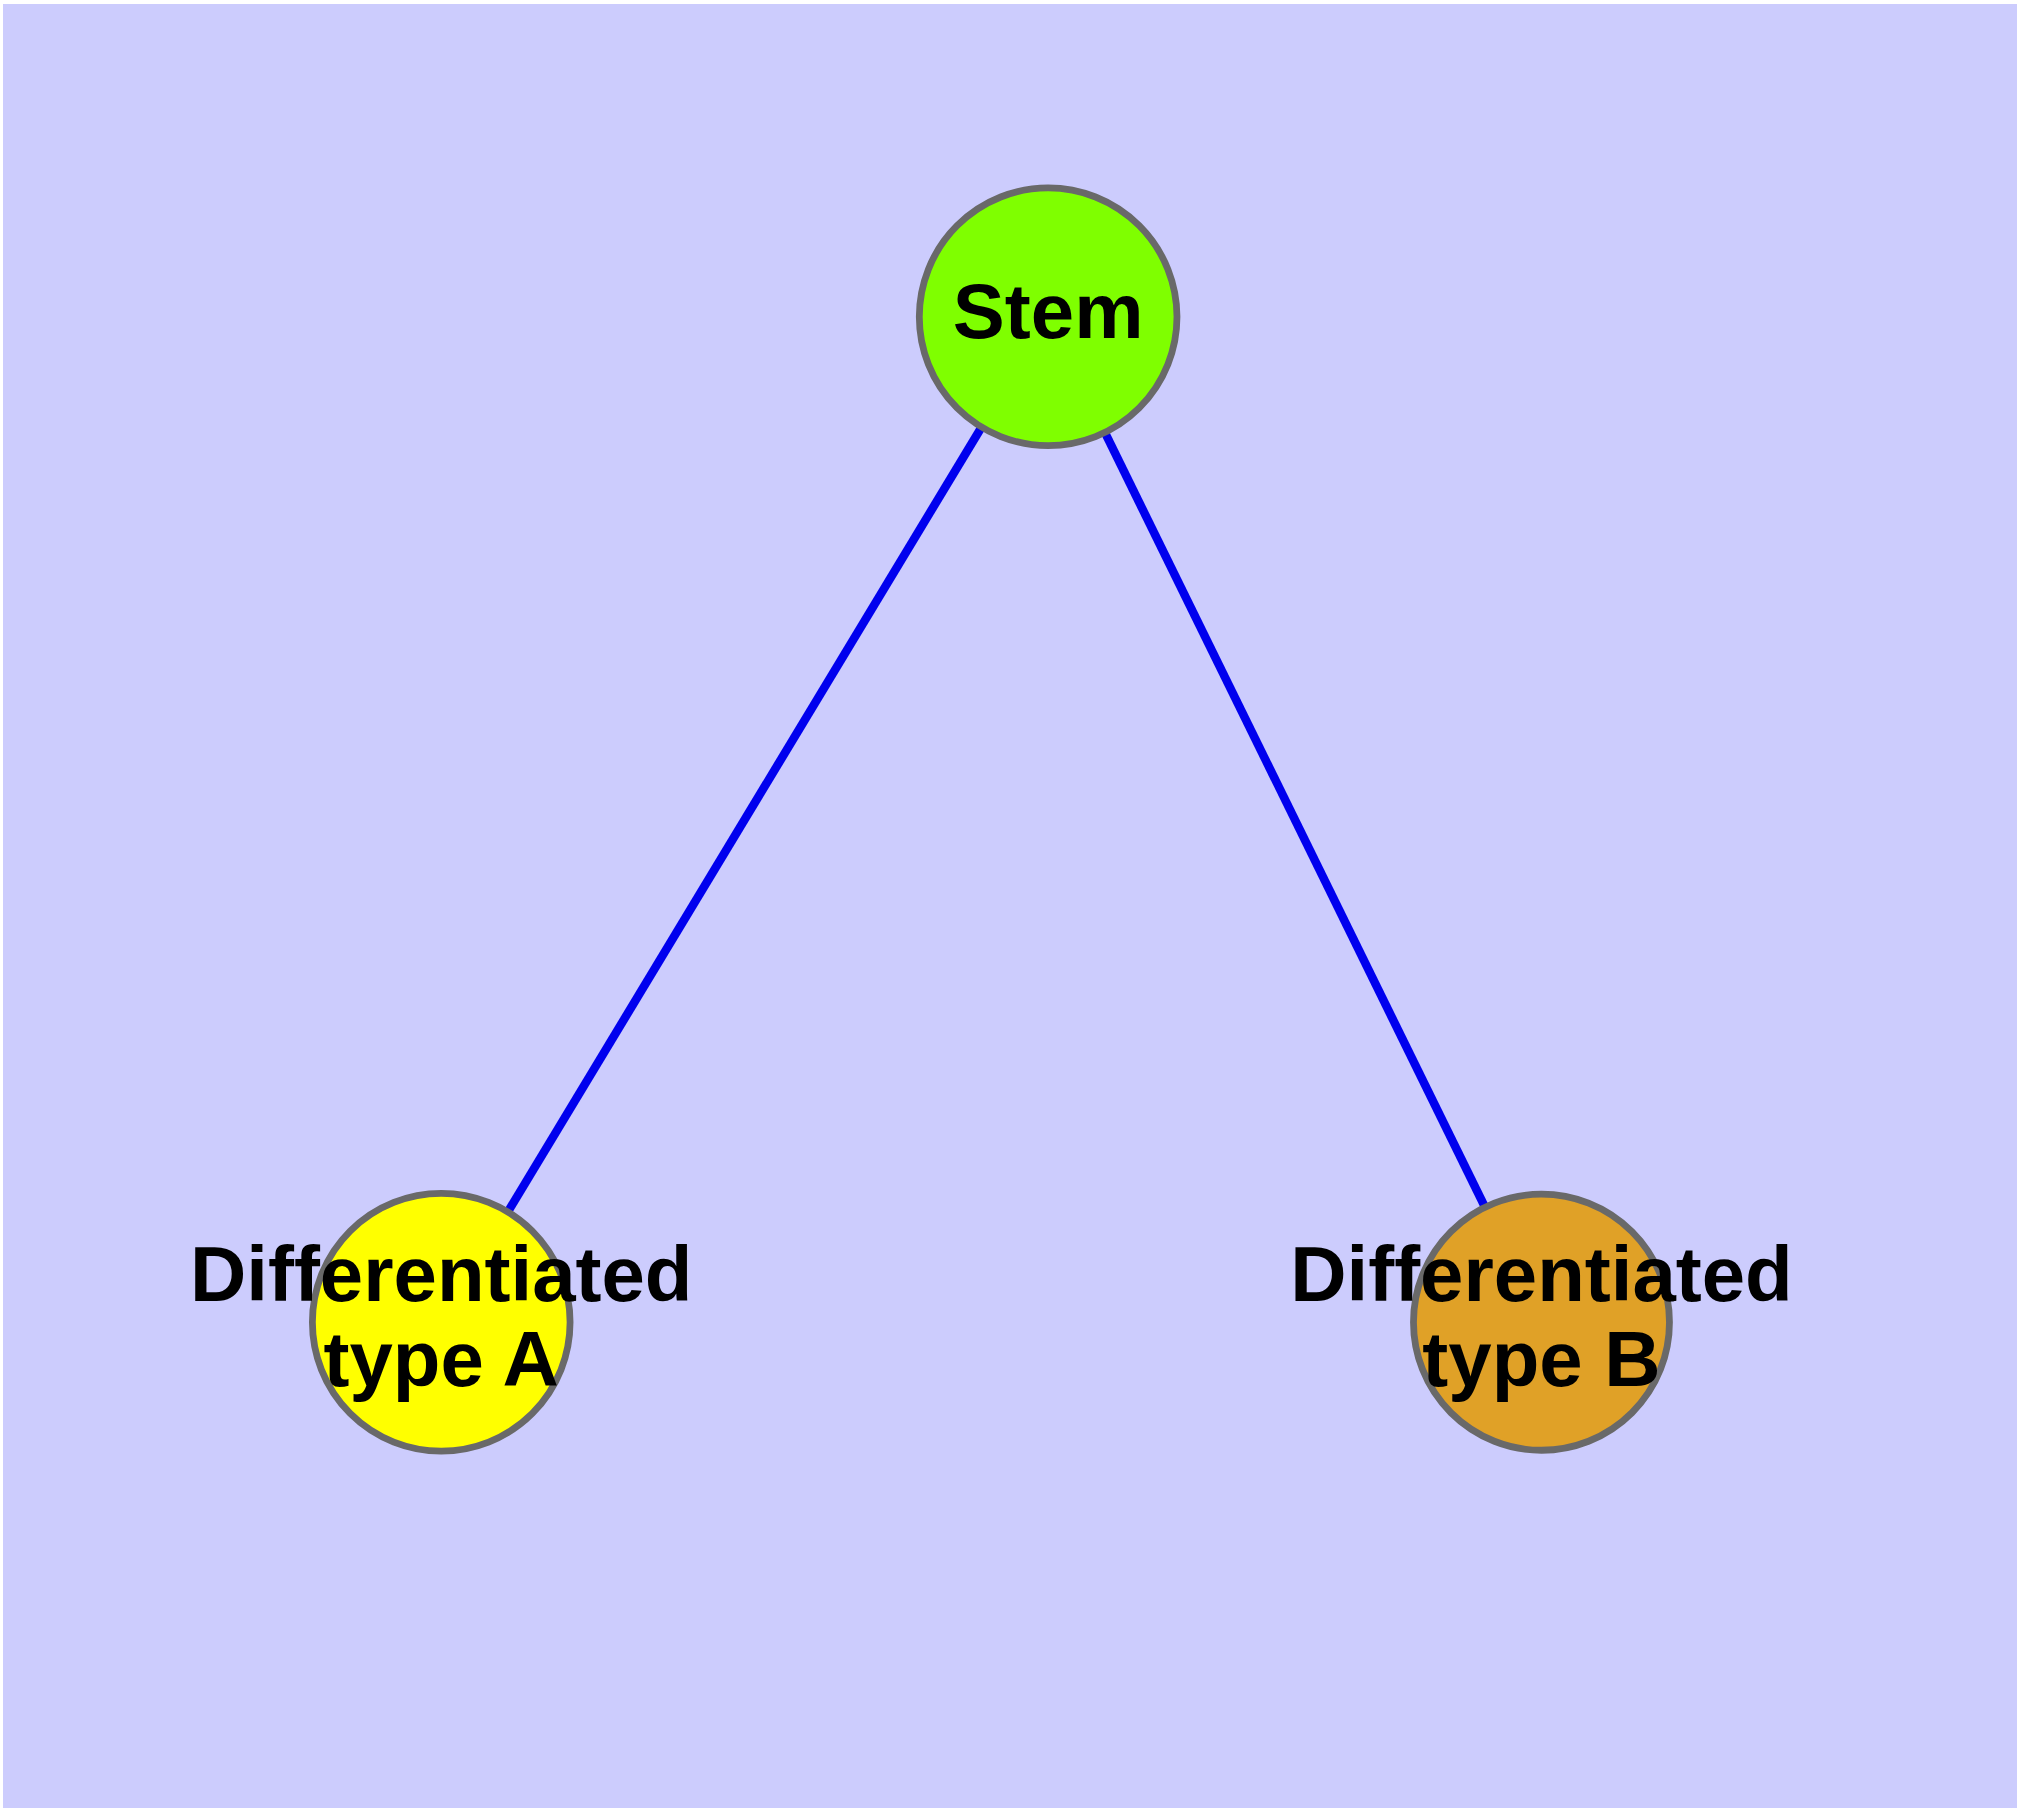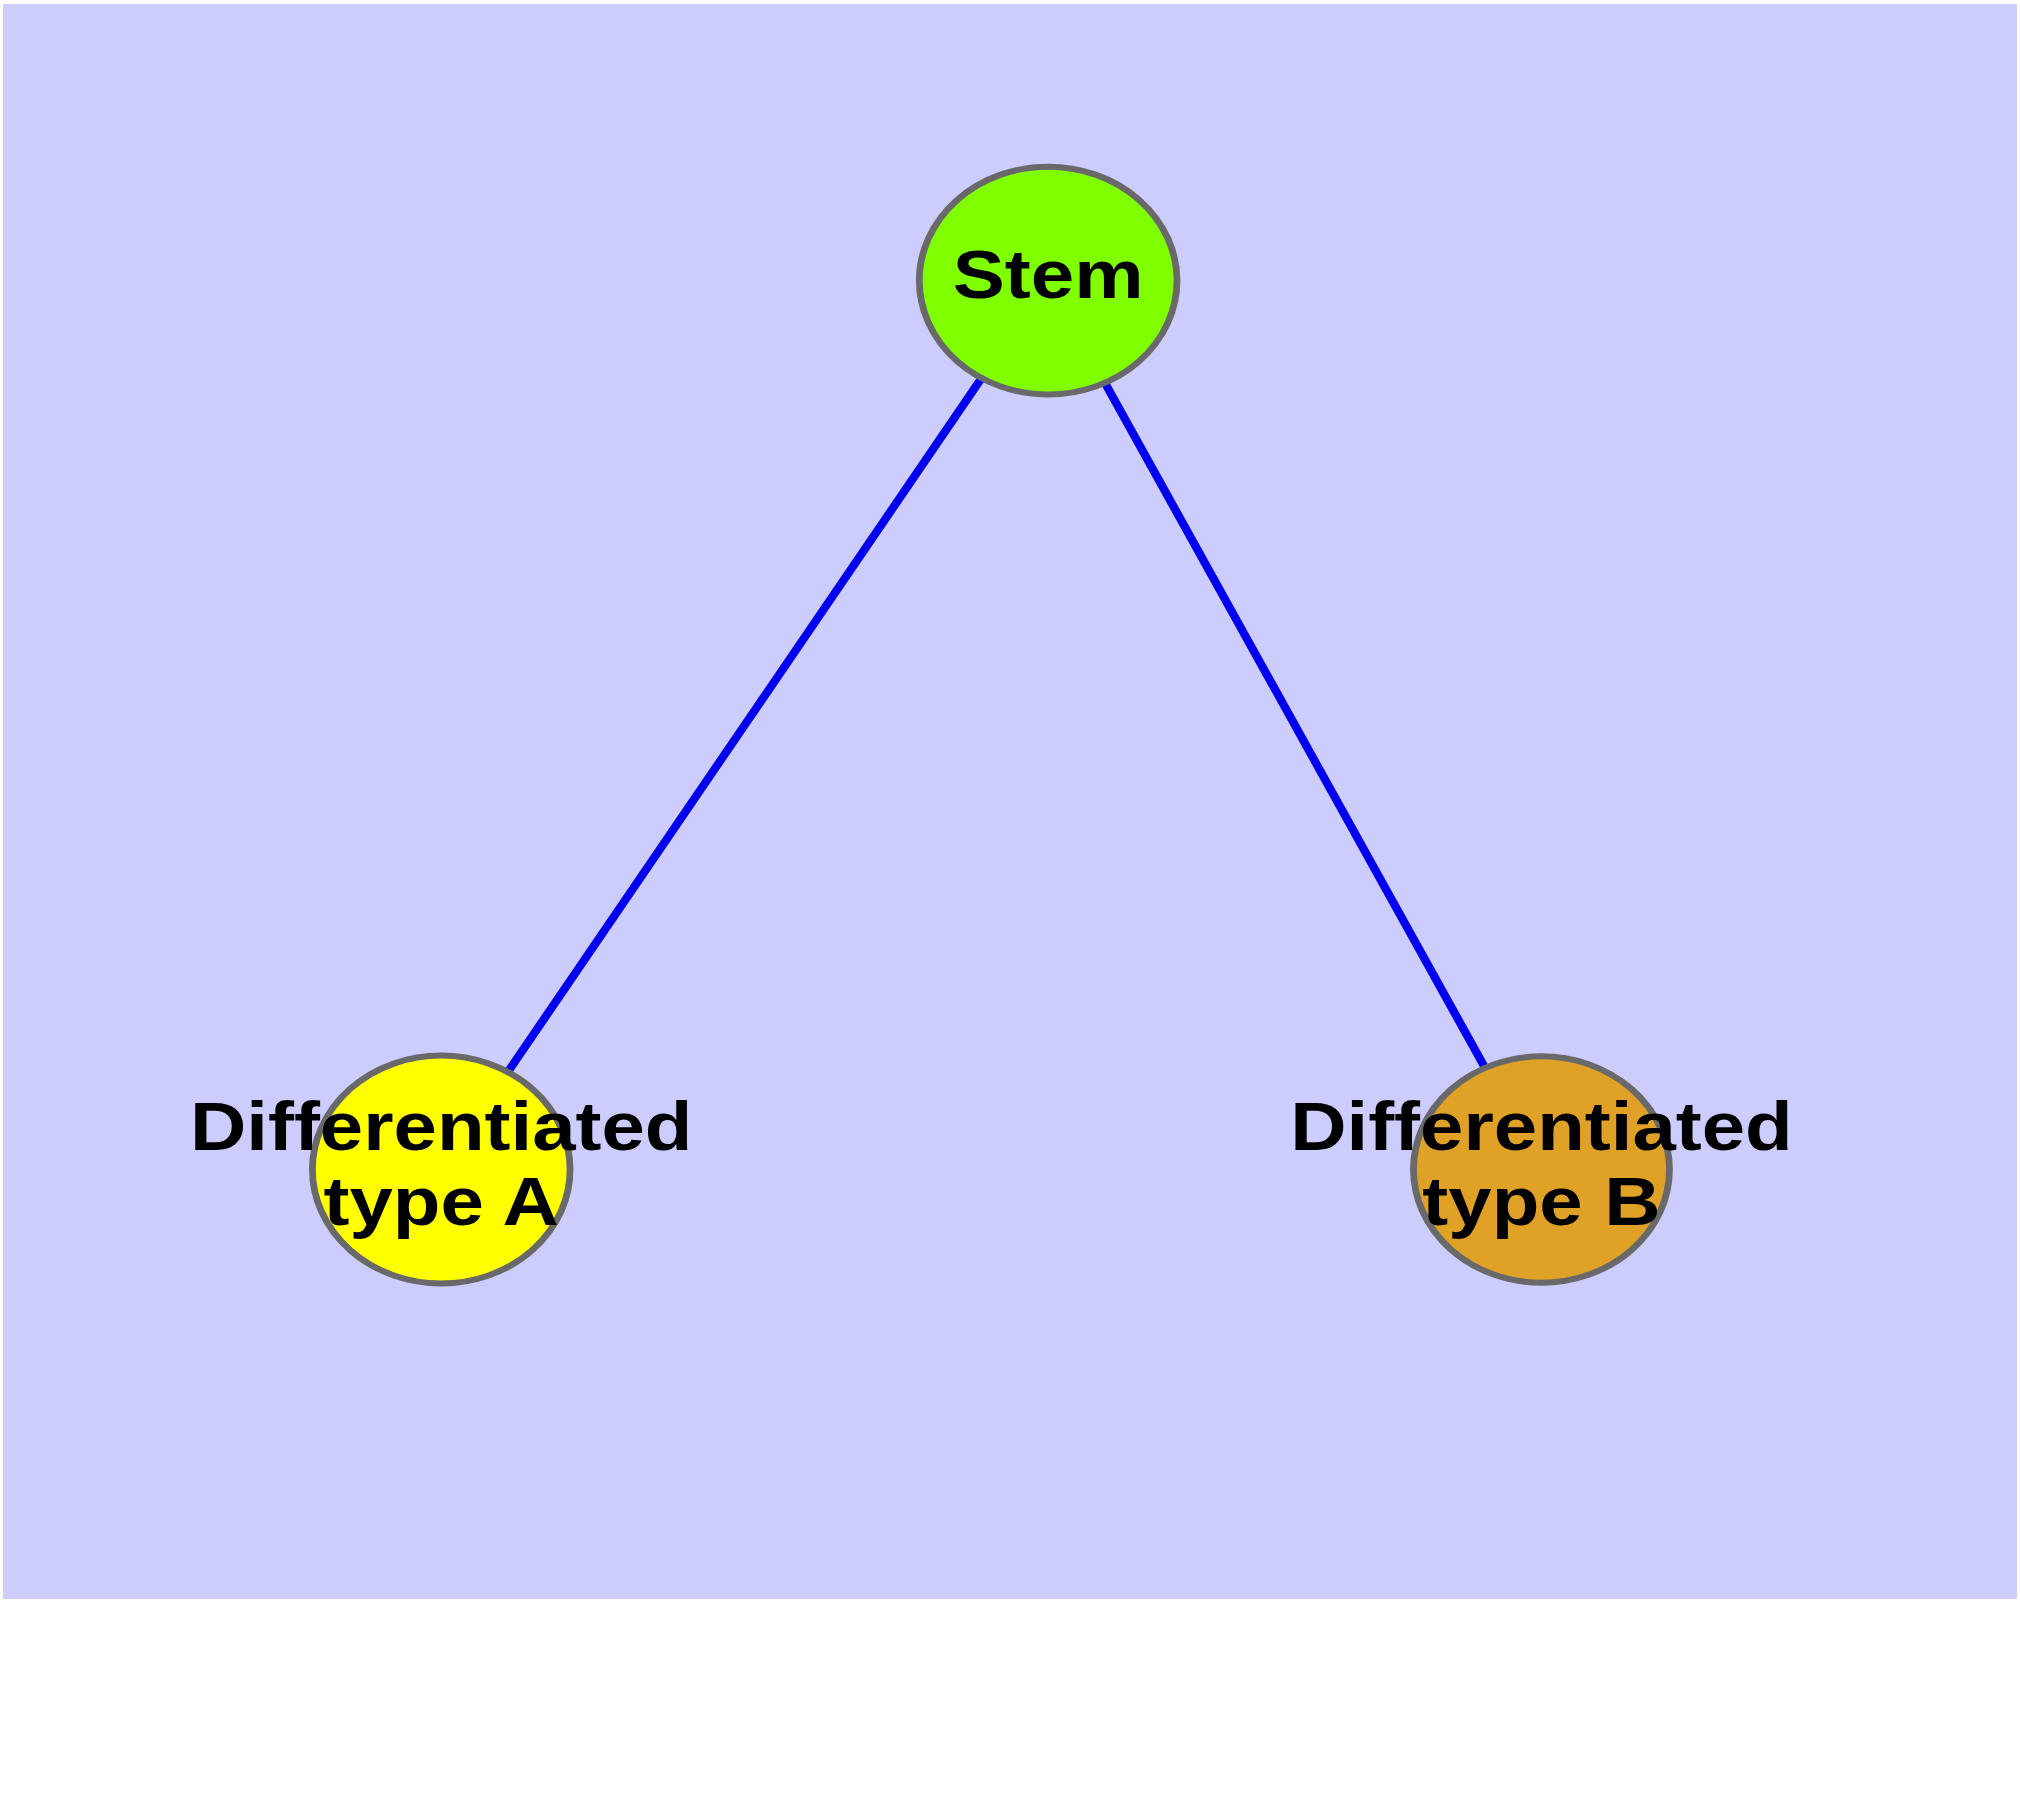--- a/index.html
+++ b/index.html
@@ -14,21 +14,21 @@
     height: 1812px;
     background: #ffffff;
     overflow: hidden;
     font-family: "Liberation Sans", "DejaVu Sans", sans-serif;
   }
   #plot-area {
     position: absolute;
     left: 3.4px;
     top: 4.2px;
     width: 2014px;
-    height: 1595px;
+    height: 1804px;
     background: #ccccfd;
   }
   #graph-svg {
     position: absolute;
     left: 0;
     top: 0;
     width: 100%;
     height: 100%;
     display: block;
   }

